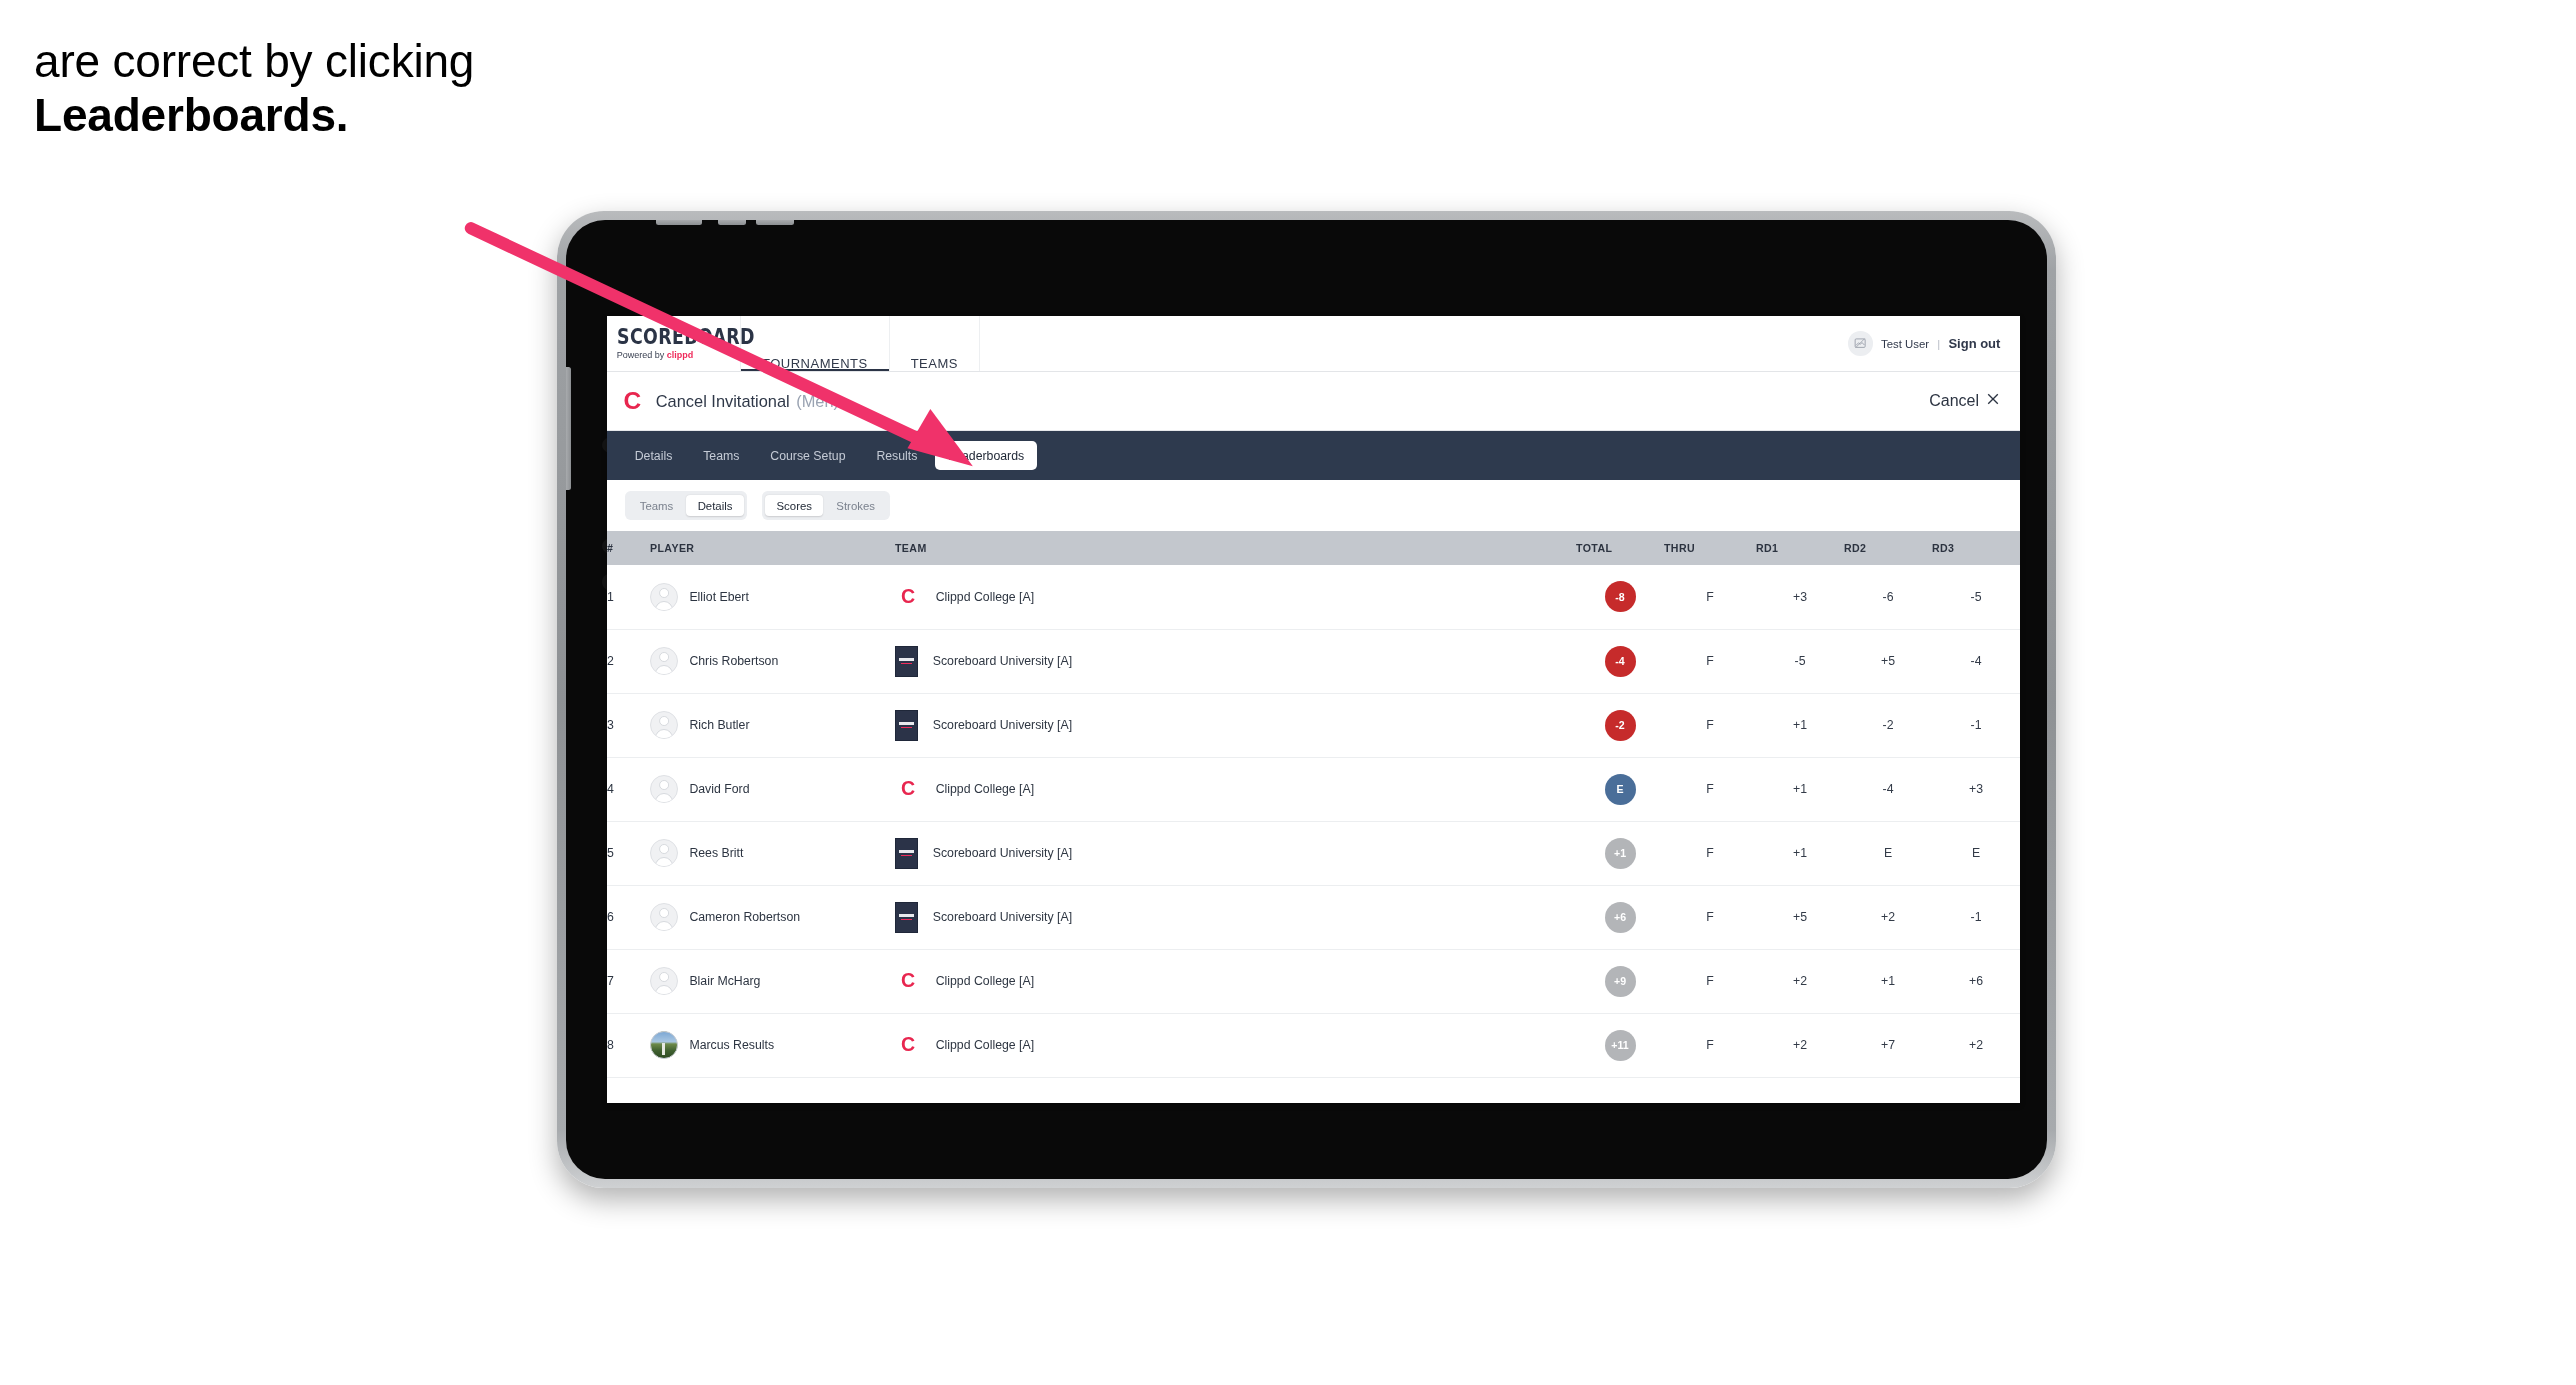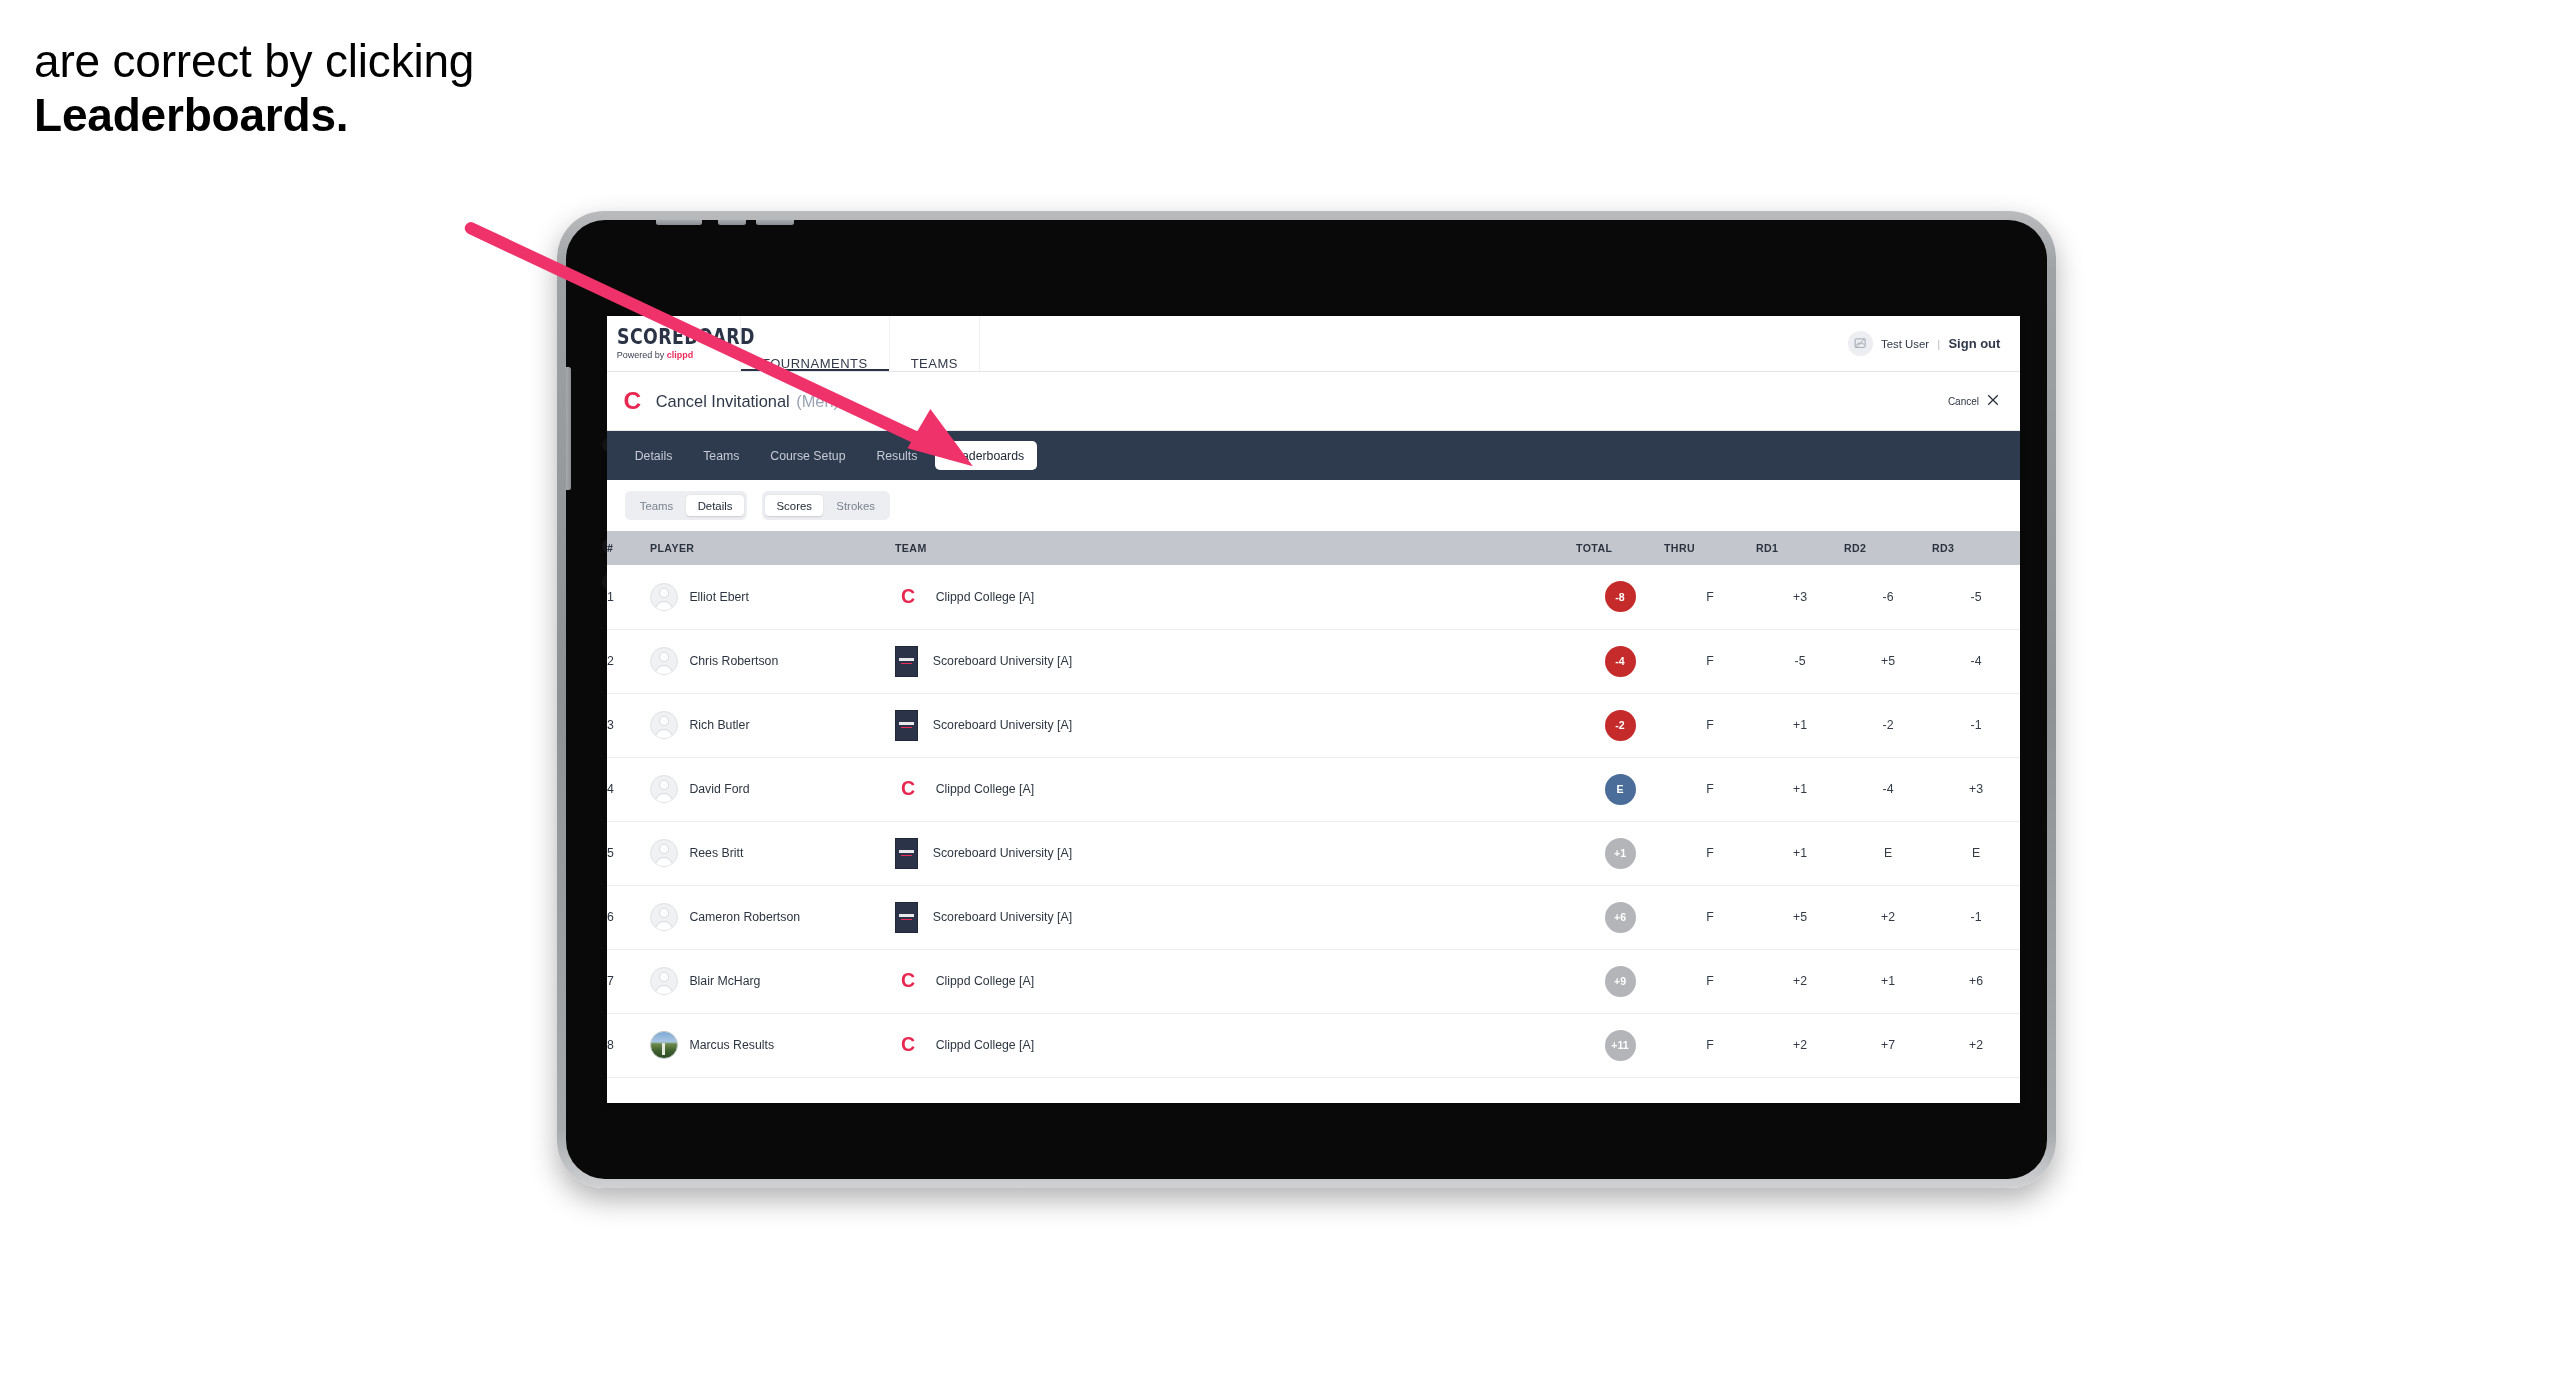--- a/index.html
+++ b/index.html
@@ -209,21 +209,21 @@
     margin-right: 14.7px;
     line-height: 1;
   }
   .tourney-name { font-size: 16.4px; color: #2f3848; }
   .tourney-gender { font-size: 16.4px; color: #9aa3b2; margin-left: 6.5px; }
   .strip-spacer { flex: 1 1 auto; }
   .cancel-btn {
     display: flex;
     align-items: center;
     gap: 7.4px;
-    font-size: 10px;
+    font-size: 16px;
     color: #2c3442;
     cursor: pointer;
   }
 
   
   .section-nav {
     background: #2e3a4e;
     height: 49px;
     display: flex;
     align-items: center;

